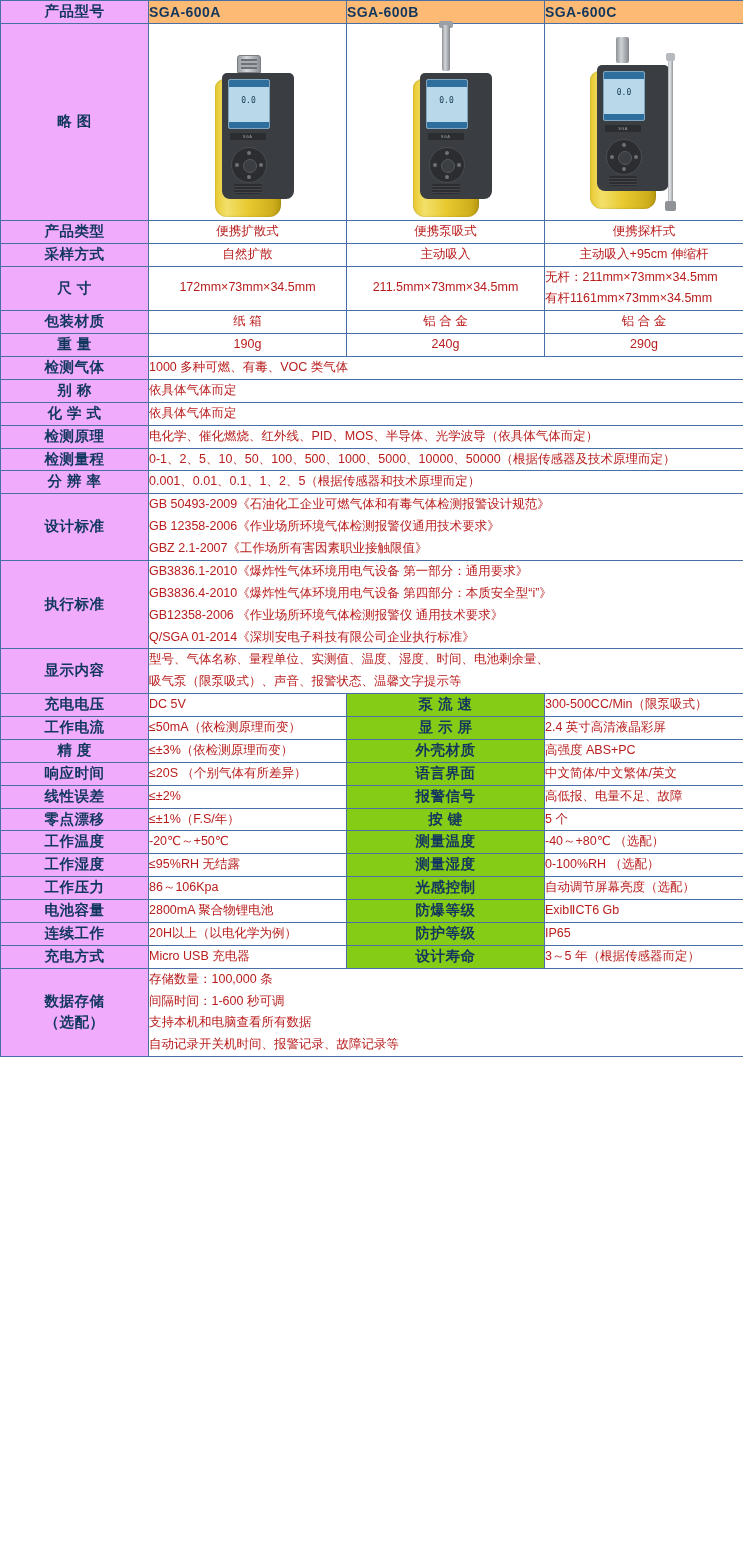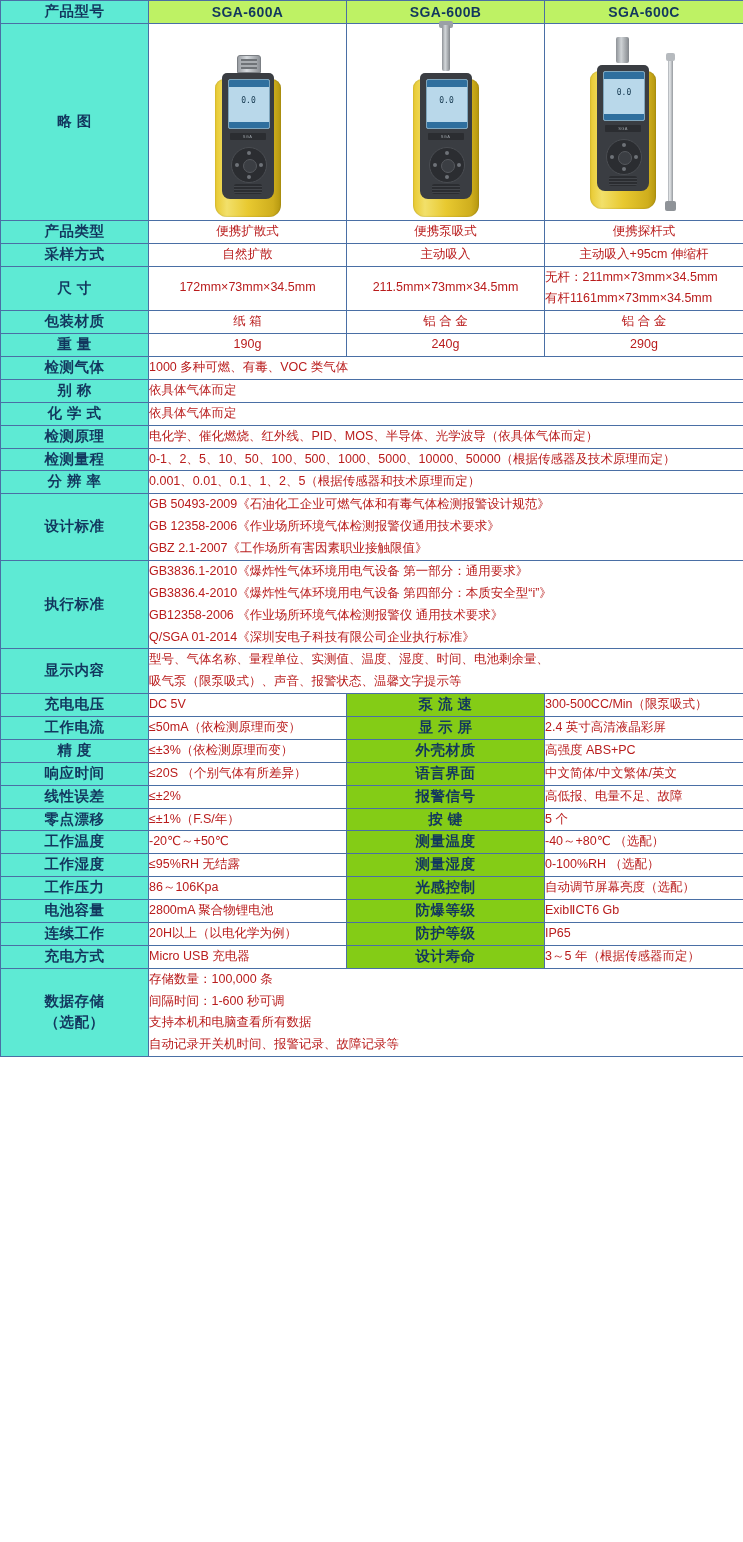--- a/index.html
+++ b/index.html
@@ -17,21 +17,21 @@
     width: 743px;
     border-collapse: collapse;
     table-layout: fixed;
   }
   table.spec td {
     border: 1px solid #4a6fa5;
     padding: 0;
     vertical-align: middle;
   }
   .lbl {
-    background: #5eead4;
+    background: #f0abfc;
     color: #12375e;
     font-weight: bold;
     text-align: center;
     font-size: 14.5px;
     letter-spacing: 0.5px;
     padding: 8px 4px;
     line-height: 1.5;
   }
   .lbl2 {
     background: #84cc16;
@@ -48,24 +48,24 @@
     font-size: 12.5px;
     color: #b91c1c;
     padding: 8px 10px;
     line-height: 1.75;
     text-align: left;
   }
   .val.center {
     text-align: center;
   }
   .modelhdr {
-    background: #bef264;
+    background: #fdba74;
     color: #12375e;
     font-weight: bold;
-    text-align: center;
+    text-align: left;
     font-size: 14px;
     padding: 10px 4px;
     letter-spacing: 0.4px;
   }
   .multiline > div {
     white-space: nowrap;
   }
   .imgcell {
     background: #ffffff;
     text-align: center;
@@ -96,20 +96,21 @@
     box-shadow: inset 0 0 2px rgba(0,0,0,0.25);
   }
   .face {
     position: absolute;
     left: 7px;
     top: 6px;
     width: 52px;
     height: 126px;
     background: #3a3d42;
     border-radius: 5px 5px 8px 8px;
+    padding-left: 20px;
   }
   .screen {
     position: absolute;
     left: 6px;
     top: 6px;
     width: 40px;
     height: 48px;
     background: #b9d8ea;
     border: 1px solid #7fa6bd;
     border-radius: 2px;

